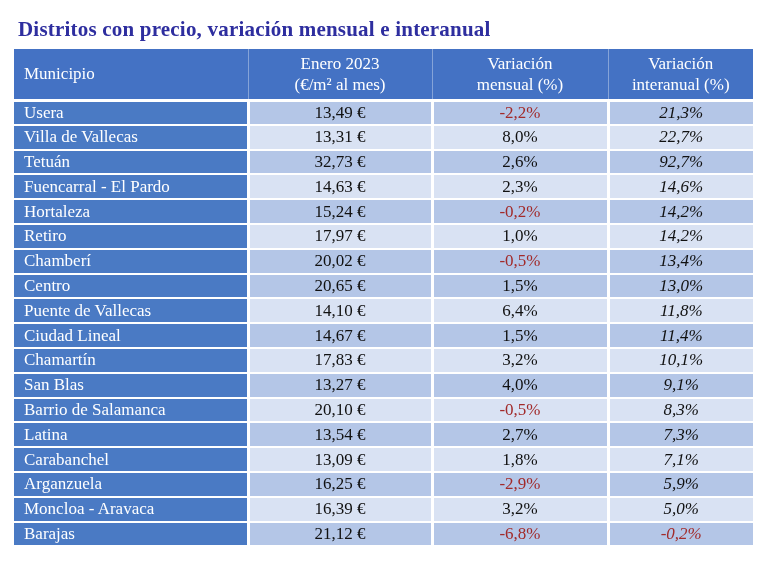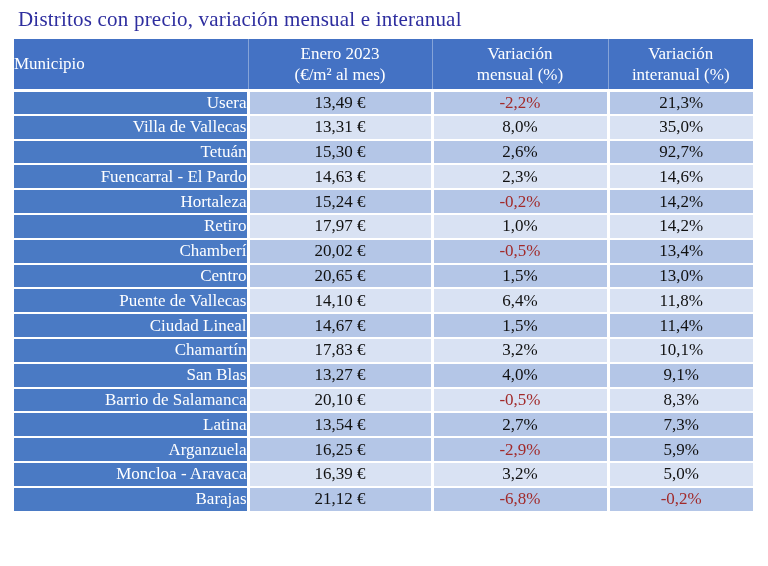--- a/index.html
+++ b/index.html
@@ -18,24 +18,24 @@
     background: #ffffff;
     width: 768px;
     height: 566px;
     font-family: "Liberation Serif", serif;
     overflow: hidden;
   }
   .page {
     padding: 7px 15px 0 14px;
   }
   h1.title {
-    margin: 0 0 8px 4px;
+    margin: 10px 0 8px 4px;
     font-size: 21px;
     line-height: 24px;
-    font-weight: normal;
+    font-weight: bold;
     color: var(--title-color);
     letter-spacing: 0.2px;
   }
   table.districts {
     border-collapse: collapse;
     table-layout: fixed;
     width: 739px;
   }
   col.c-name   { width: 234px; }
   col.c-price  { width: 184px; }
@@ -51,40 +51,41 @@
     line-height: 21px;
     text-align: center;
     vertical-align: middle;
     border-bottom: 3px solid #ffffff;
     border-right: 1px solid rgba(255,255,255,0.35);
     padding: 0;
   }
   thead th:last-child { border-right: none; }
   thead th.h-name {
     text-align: left;
+    padding-left: 10px;
   }
 
   tbody tr { height: 24.8px; }
   tbody td {
     font-size: 17px;
     line-height: 20px;
     color: var(--text-dark);
     text-align: center;
     vertical-align: middle;
     border-right: 3px solid #ffffff;
     border-bottom: 2px solid #ffffff;
     padding: 0;
     overflow: hidden;
     white-space: nowrap;
   }
-  tbody td:last-child { border-right: none; }
+  tbody td:last-child { border-right: none; font-style: italic; }
   tbody td.name {
     background: var(--first-col-bg);
     color: #ffffff;
-    text-align: right;
+    text-align: left;
     padding-left: 10px;
   }
   tr.band-a td:not(.name) { background: var(--band-a); }
   tr.band-b td:not(.name) { background: var(--band-b); }
   tbody td.neg { color: var(--negative); }
 </style>
 </head>
 <body>
 
 <div class="page">
@@ -120,25 +121,25 @@
         <tr class="band-a">
     <td class="name">Usera</td>
     <td class="val">13,49 €</td>
     <td class="val neg">-2,2%</td>
     <td class="val">21,3%</td>
   </tr>
         <tr class="band-b">
     <td class="name">Villa de Vallecas</td>
     <td class="val">13,31 €</td>
     <td class="val">8,0%</td>
-    <td class="val">35,0%</td>
+    <td class="val">22,7%</td>
   </tr>
         <tr class="band-a">
     <td class="name">Tetuán</td>
-    <td class="val">15,30 €</td>
+    <td class="val">32,73 €</td>
     <td class="val">2,6%</td>
     <td class="val">92,7%</td>
   </tr>
         <tr class="band-b">
     <td class="name">Fuencarral - El Pardo</td>
     <td class="val">14,63 €</td>
     <td class="val">2,3%</td>
     <td class="val">14,6%</td>
   </tr>
         <tr class="band-a">
@@ -194,20 +195,26 @@
     <td class="val">20,10 €</td>
     <td class="val neg">-0,5%</td>
     <td class="val">8,3%</td>
   </tr>
         <tr class="band-a">
     <td class="name">Latina</td>
     <td class="val">13,54 €</td>
     <td class="val">2,7%</td>
     <td class="val">7,3%</td>
   </tr>
+        <tr class="band-b">
+    <td class="name">Carabanchel</td>
+    <td class="val">13,09 €</td>
+    <td class="val">1,8%</td>
+    <td class="val">7,1%</td>
+  </tr>
         <tr class="band-a">
     <td class="name">Arganzuela</td>
     <td class="val">16,25 €</td>
     <td class="val neg">-2,9%</td>
     <td class="val">5,9%</td>
   </tr>
         <tr class="band-b">
     <td class="name">Moncloa - Aravaca</td>
     <td class="val">16,39 €</td>
     <td class="val">3,2%</td>

